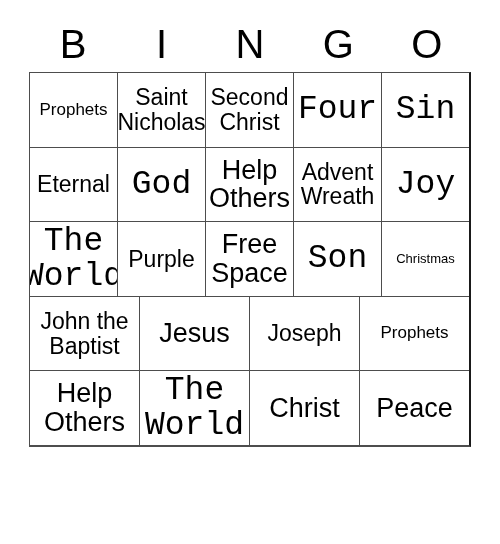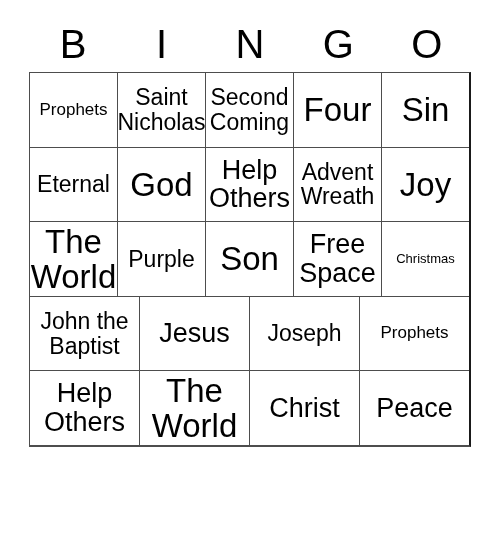--- a/index.html
+++ b/index.html
@@ -73,21 +73,21 @@
     overflow: hidden;
   }
   .cell + .cell {
     border-left: 1.5px solid #4d4d4d;
   }
   .cell-text {
     display: block;
     line-height: 1.07;
     word-break: normal;
   }
-  .fs-xl .cell-text { font-size: 33px; }
+  .fs-xl .cell-text { font-size: 33px; font-family: Liberation Mono, monospace; }
   .fs-lg .cell-text { font-size: 27px; text-align: center; }
   .fs-md .cell-text { font-size: 23px; }
   .fs-sm .cell-text { font-size: 17px; }
   .fs-xs .cell-text { font-size: 13px; }
 </style>
 </head>
 <body>
 
 <div id="bingo-card">
 
@@ -102,21 +102,21 @@
   <div id="grid">
 
     <div class="grid-row">
       <div class="cell fs-sm">
           <span class="cell-text">Prophets</span>
         </div>
       <div class="cell fs-md">
           <span class="cell-text">Saint Nicholas</span>
         </div>
       <div class="cell fs-md">
-          <span class="cell-text">Second Coming</span>
+          <span class="cell-text">Second Christ</span>
         </div>
       <div class="cell fs-xl">
           <span class="cell-text">Four</span>
         </div>
       <div class="cell fs-xl">
           <span class="cell-text">Sin</span>
         </div>
     </div>
 
     <div class="grid-row">
@@ -137,25 +137,25 @@
         </div>
     </div>
 
     <div class="grid-row">
       <div class="cell fs-xl">
           <span class="cell-text">The World</span>
         </div>
       <div class="cell fs-md">
           <span class="cell-text">Purple</span>
         </div>
+      <div class="cell fs-lg">
+          <span class="cell-text">Free Space</span>
+        </div>
       <div class="cell fs-xl">
           <span class="cell-text">Son</span>
-        </div>
-      <div class="cell fs-lg">
-          <span class="cell-text">Free Space</span>
         </div>
       <div class="cell fs-xs">
           <span class="cell-text">Christmas</span>
         </div>
     </div>
 
     <div class="grid-row">
       <div class="cell fs-md">
           <span class="cell-text">John the Baptist</span>
         </div>

